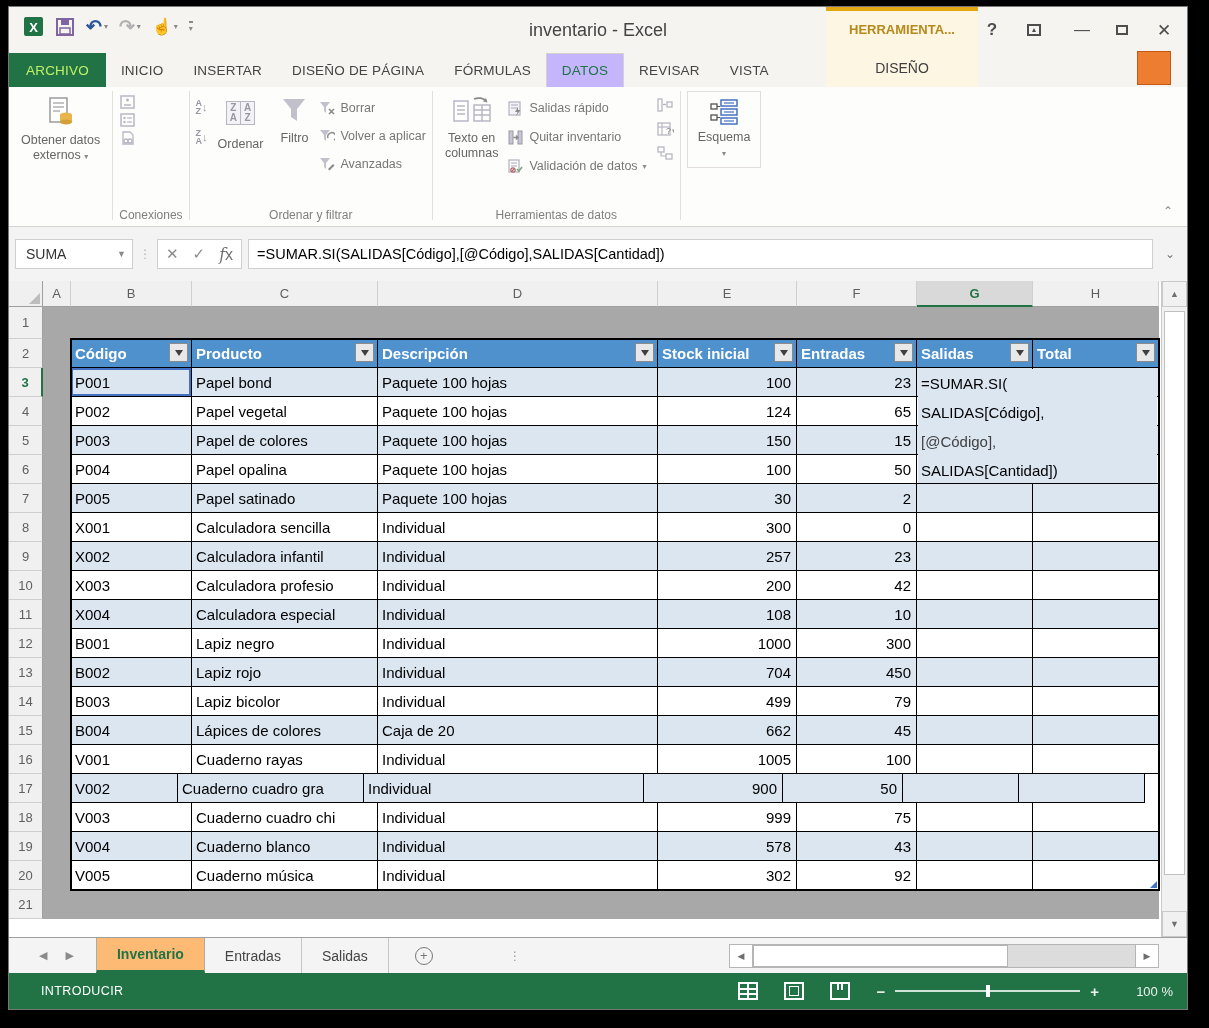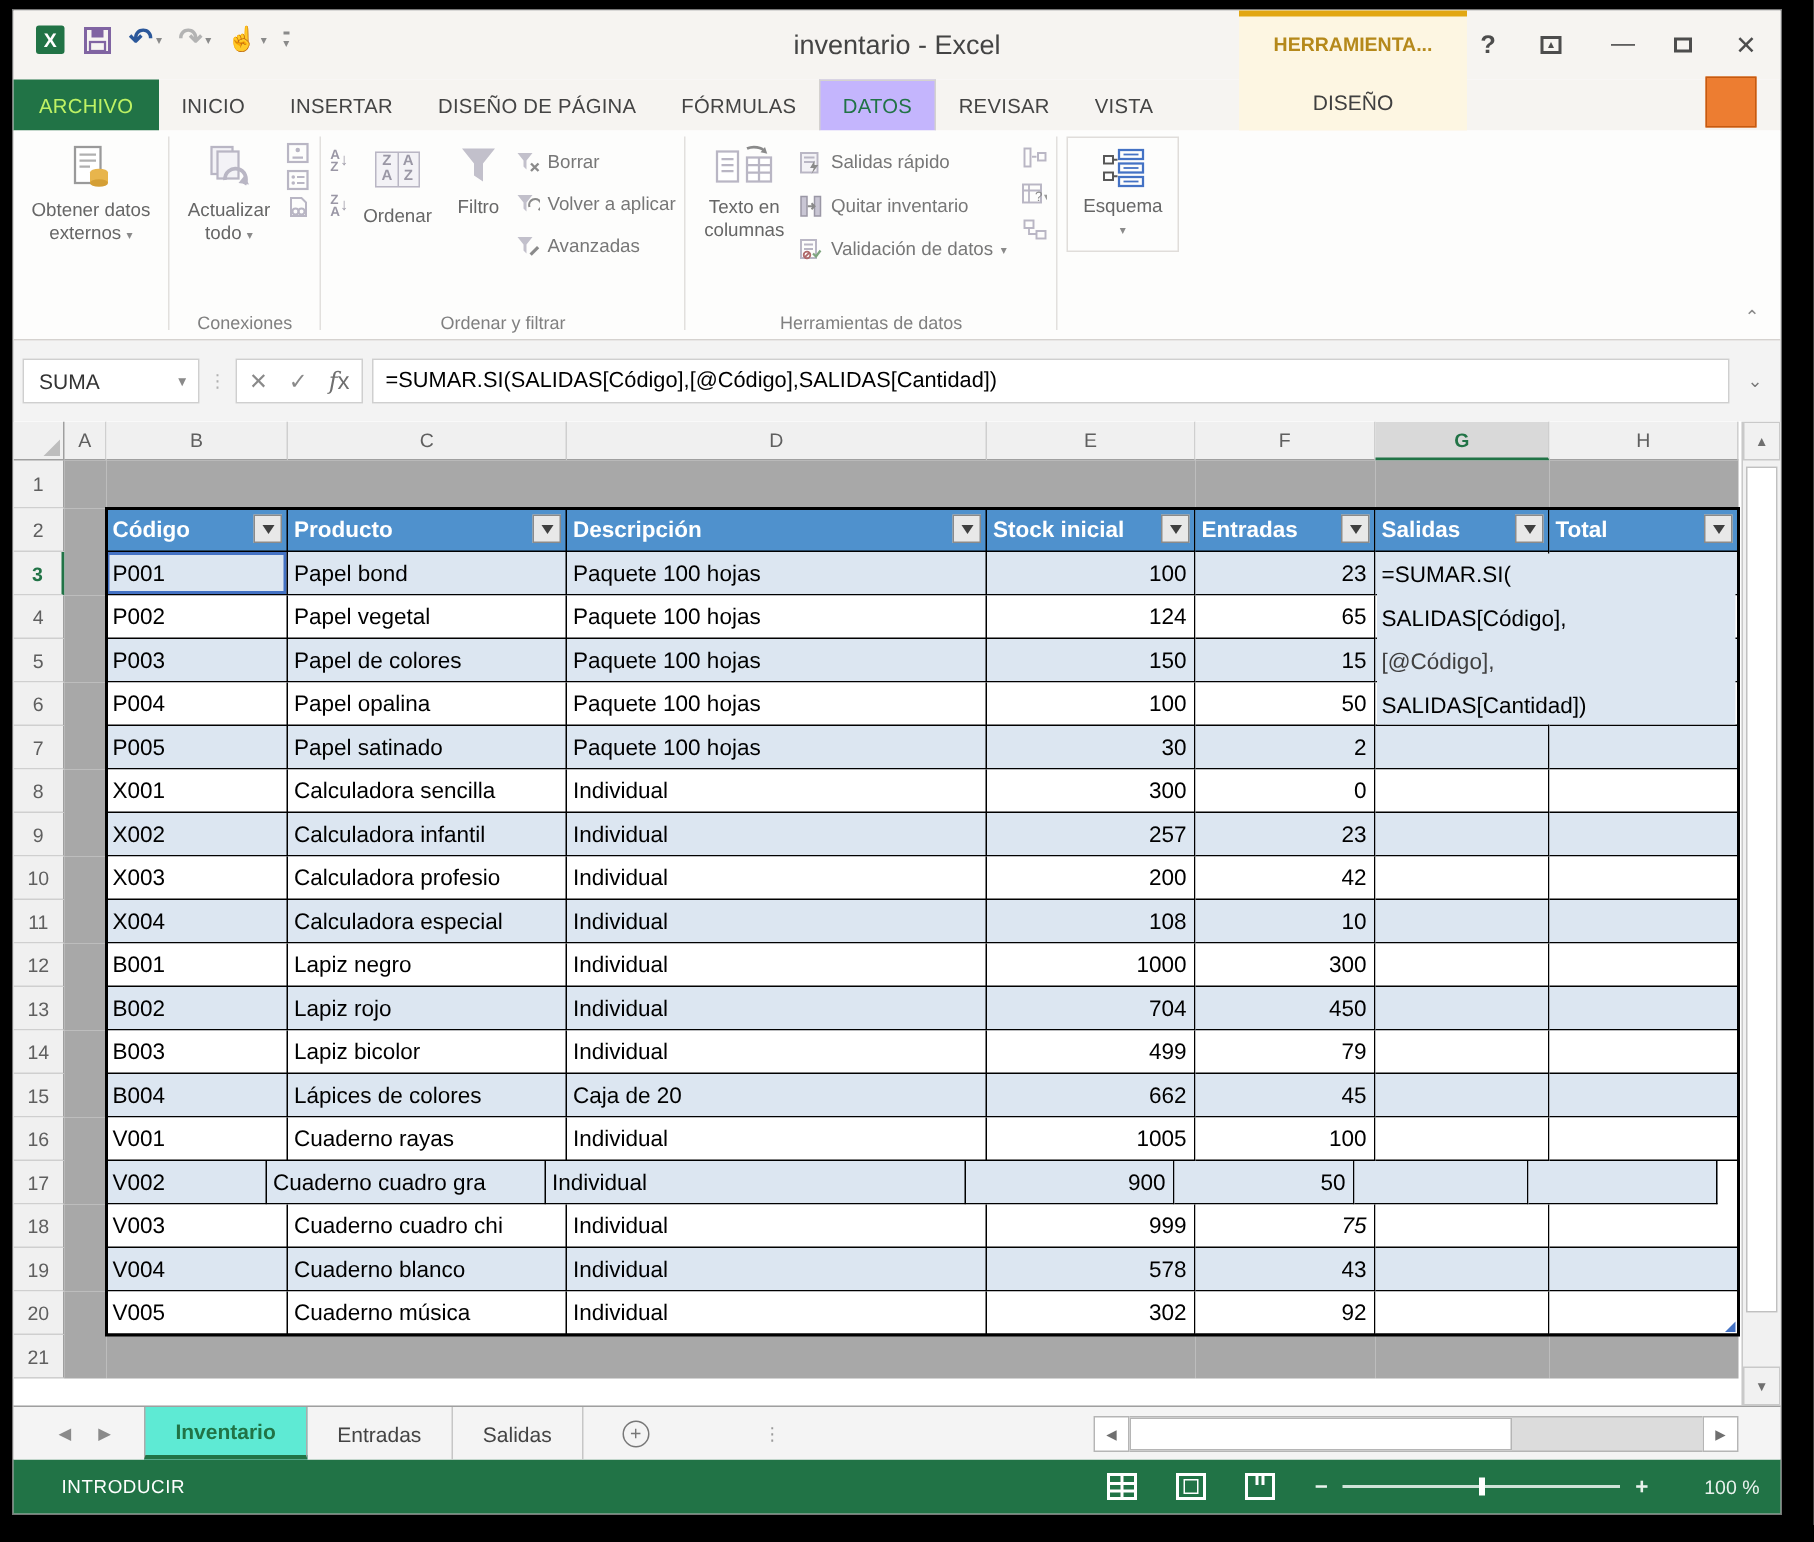--- a/index.html
+++ b/index.html
@@ -118,21 +118,21 @@
     display:flex;align-items:center;justify-content:center;color:#6f6f6f;font-size:9px;}
   #vthumb{position:absolute;left:2px;right:2px;top:30px;bottom:62px;background:#fff;
     border:1px solid #c0c0c0;}
 
   
   #sheetbar{height:36px;background:#f4f4f4;border-top:1px solid #9f9f9f;display:flex;
     align-items:stretch;flex:0 0 auto;position:relative;}
   .nav-arrows{display:flex;align-items:center;gap:18px;padding:0 22px 0 30px;color:#8a8a8a;font-size:11px;}
   .stab{display:flex;align-items:center;padding:0 20px;font-size:14px;color:#444;
     border-right:1px solid #c6c6c6;cursor:default;}
-  .stab.active{background:#5eead4;color:#217346;font-weight:bold;border:1px solid #ababab;
+  .stab.active{background:#fdba74;color:#217346;font-weight:bold;border:1px solid #ababab;
     border-top:none;border-bottom:3px solid #217346;}
   #add-sheet{display:flex;align-items:center;padding:0 26px;}
   #add-sheet .plus-circle{width:18px;height:18px;border:1.5px solid #777;border-radius:50%;
     display:flex;align-items:center;justify-content:center;font-size:13px;color:#777;line-height:16px;}
   #sheet-grip{display:flex;align-items:center;color:#9a9a9a;font-size:12px;padding:0 10px;margin-left:40px;}
   #hscroll{position:absolute;right:28px;top:6px;width:430px;height:24px;display:flex;}
   .hbtn{width:24px;height:24px;background:#fff;border:1px solid #b5b5b5;display:flex;
     align-items:center;justify-content:center;color:#6f6f6f;font-size:9px;flex:0 0 auto;}
   #htrack{flex:1;background:#dcdcdc;border:1px solid #b5b5b5;border-left:none;border-right:none;position:relative;}
   #hthumb{position:absolute;left:0;top:0;bottom:0;width:255px;background:#fff;border:1px solid #b5b5b5;}
@@ -239,29 +239,20 @@
           <div class="lbl"><span>Obtener datos</span><br><span>externos</span> <span class="mini-dd">▾</span></div>
         </div>
       </div>
       <div class="rgroup-label"></div>
     </div>
 
     <div class="rdivider"></div>
 
     <div class="rgroup">
       <div class="rgroup-content">
-        <div class="bigbtn">
-          <svg width="34" height="34">
-              <rect x="5" y="3" width="14" height="18" fill="#f3f2f6" stroke="#b9b6c4" stroke-width="1.5"></rect>
-              <rect x="9" y="6" width="14" height="18" fill="#f3f2f6" stroke="#b9b6c4" stroke-width="1.5"></rect>
-              <path d="M14 25 a7 7 0 1 1 13 3" fill="none" stroke="#b9b6c4" stroke-width="2.5"></path>
-              <path d="M27 22 l3 6 -7 -1 z" fill="#b9b6c4"></path>
-            </svg>
-          <div class="lbl"><span>Actualizar</span><br><span>todo</span> <span class="mini-dd">▾</span></div>
-        </div>
         <div class="stack">
           <span class="sicon">
               <svg width="15" height="14">
                 <rect x="1" y="1" width="13" height="12" fill="none" stroke="#b9b6c4" stroke-width="1.5"></rect>
                 <circle cx="7.5" cy="5" r="1.5" fill="#b9b6c4"></circle>
                 <line x1="4" y1="10" x2="11" y2="10" stroke="#b9b6c4" stroke-width="1.5"></line>
               </svg>
             </span>
           <span class="sicon">
               <svg width="15" height="14">
@@ -662,21 +653,21 @@
         <div class="cell tc band" style="width: 116px;"></div>
         <div class="cell tc band" style="width: 126px;"></div>
       </div>
       <div class="g-row" style="height: 29px;">
         <div class="grh" style="width: 34px;">18</div>
         <div class="cell gray" style="width: 28px;"></div>
         <div class="cell tc" style="width: 121px;">V003</div>
         <div class="cell tc" style="width: 186px;">Cuaderno cuadro chi</div>
         <div class="cell tc" style="width: 280px;">Individual</div>
         <div class="cell tc num" style="width: 139px;">999</div>
-        <div class="cell tc num" style="width: 120px; font-style: italic;">75</div>
+        <div class="cell tc num" style="width: 120px;">75</div>
         <div class="cell tc" style="width: 116px;"></div>
         <div class="cell tc" style="width: 126px;"></div>
       </div>
       <div class="g-row" style="height: 29px;">
         <div class="grh" style="width: 34px;">19</div>
         <div class="cell gray" style="width: 28px;"></div>
         <div class="cell tc band" style="width: 121px;">V004</div>
         <div class="cell tc band" style="width: 186px;">Cuaderno blanco</div>
         <div class="cell tc band" style="width: 280px;">Individual</div>
         <div class="cell tc band num" style="width: 139px;">578</div>

